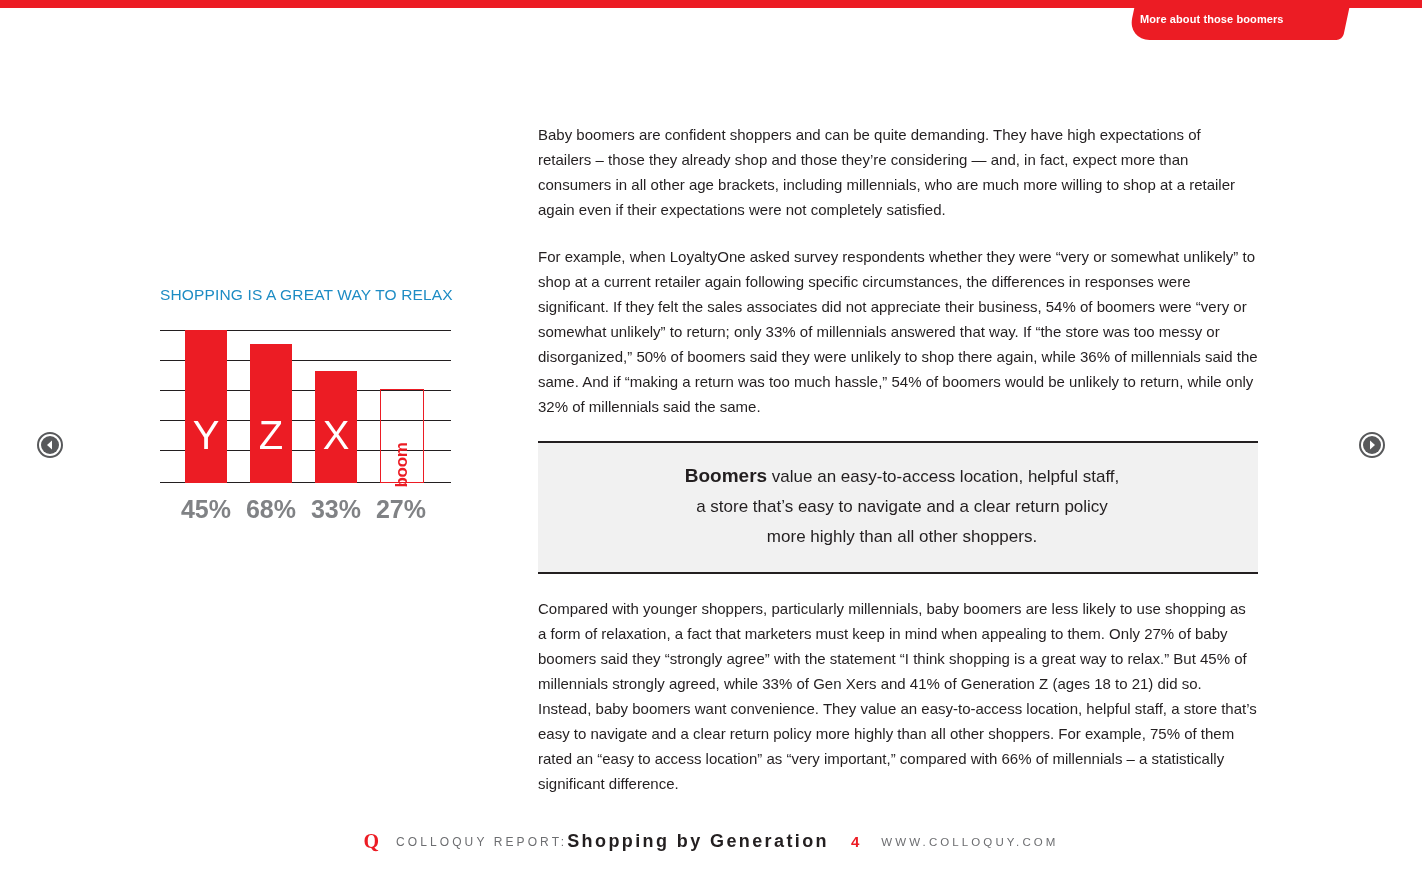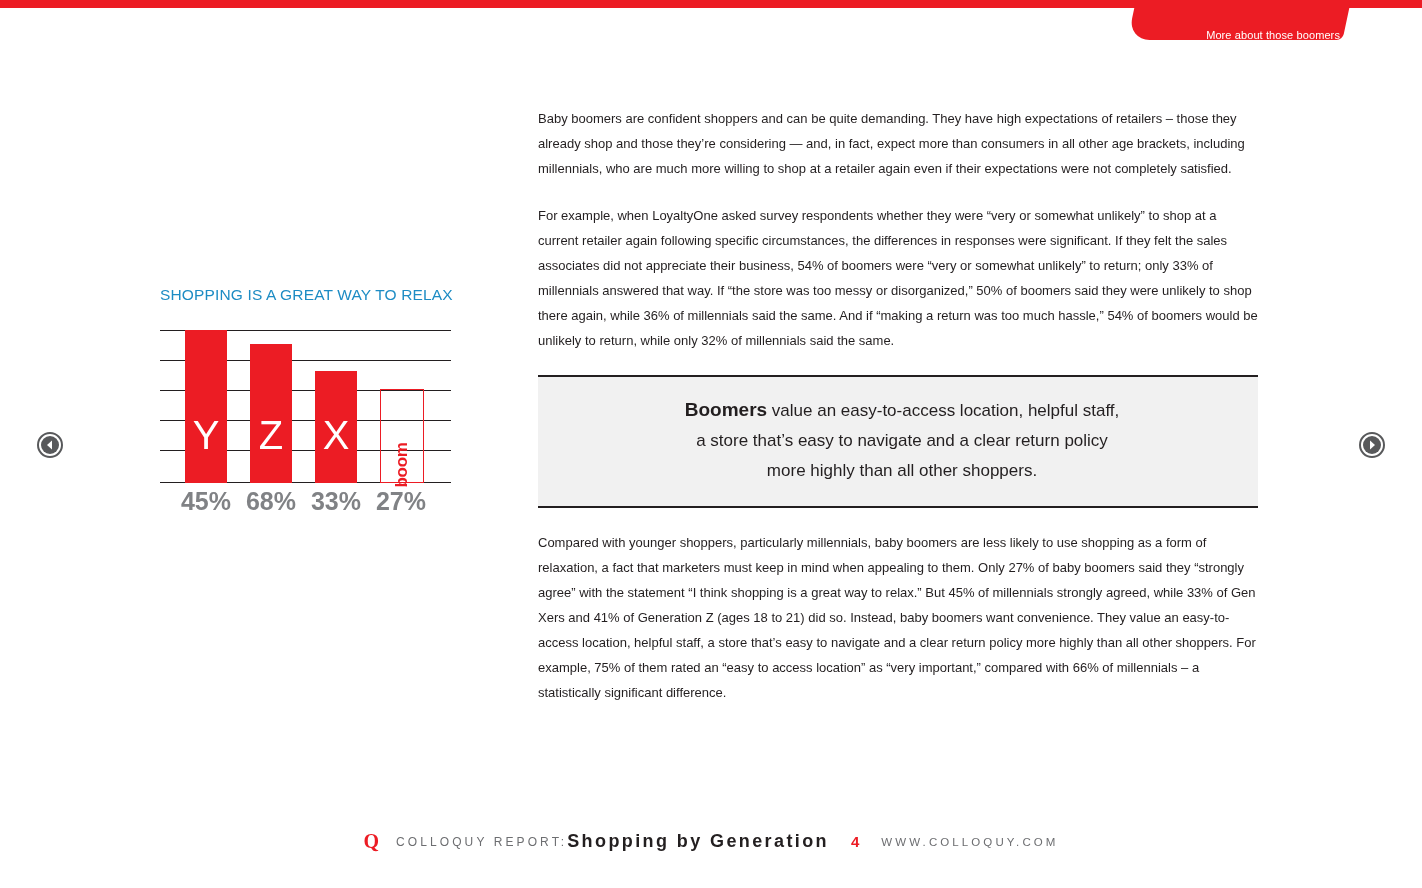--- a/index.html
+++ b/index.html
@@ -31,27 +31,27 @@
     width: 215px;
     height: 40px;
     background: #ec1c24;
     border-bottom-left-radius: 22px;
     border-bottom-right-radius: 6px;
     transform: skewX(-12deg) translateX(6px);
     transform-origin: top right;
   }
   .top-tab-label {
     position: absolute;
-    top: 29px;
+    top: 13px;
     left: 1140px;
     width: 200px;
-    text-align: right;
+    text-align: left;
     color: #ffffff;
     font-size: 11px;
-    font-weight: normal;
+    font-weight: bold;
     letter-spacing: 0.1px;
     line-height: 13px;
   }
 
   
   .nav-arrow {
     position: absolute;
     top: 432px;
     width: 26px;
     height: 26px;
@@ -133,42 +133,42 @@
     transform-origin: center;
     color: #ec1c24;
     font-size: 17px;
     font-weight: bold;
     white-space: nowrap;
     letter-spacing: -0.3px;
   }
   .chart-labels {
     position: relative;
     width: 291px;
-    margin-top: 4px;
+    margin-top: 12px;
     height: 34px;
   }
   .chart-label {
     position: absolute;
     top: 0;
     color: #808285;
     font-size: 25px;
     font-weight: 600;
     text-align: center;
   }
 
   
   .body-col {
     position: absolute;
     left: 538px;
     top: 106px;
     width: 720px;
   }
   .body-col p {
-    margin: 0 0 22px 0;
-    font-size: 13px;
+    margin: 16px 0 22px 0;
+    font-size: 15px;
     line-height: 25px;
     color: #231f20;
     text-align: left;
   }
   .pullquote {
     position: relative;
     margin: 0 0 22px 0;
     background: #f1f1f1;
     border-top: 2px solid #231f20;
     border-bottom: 2px solid #231f20;

